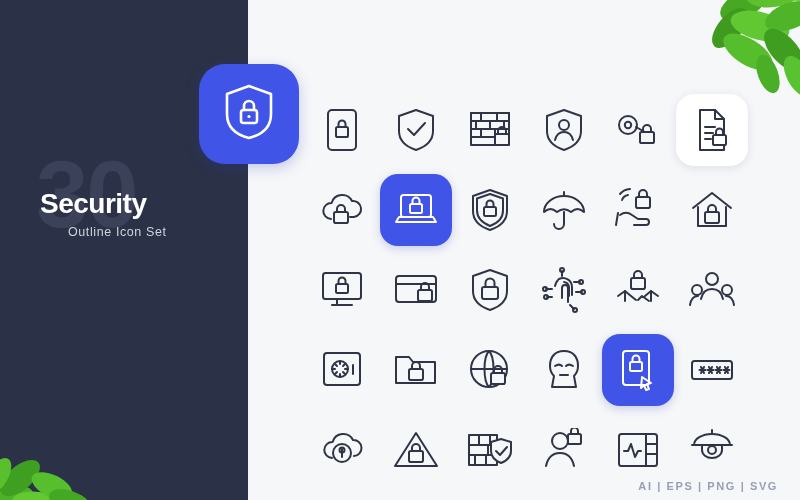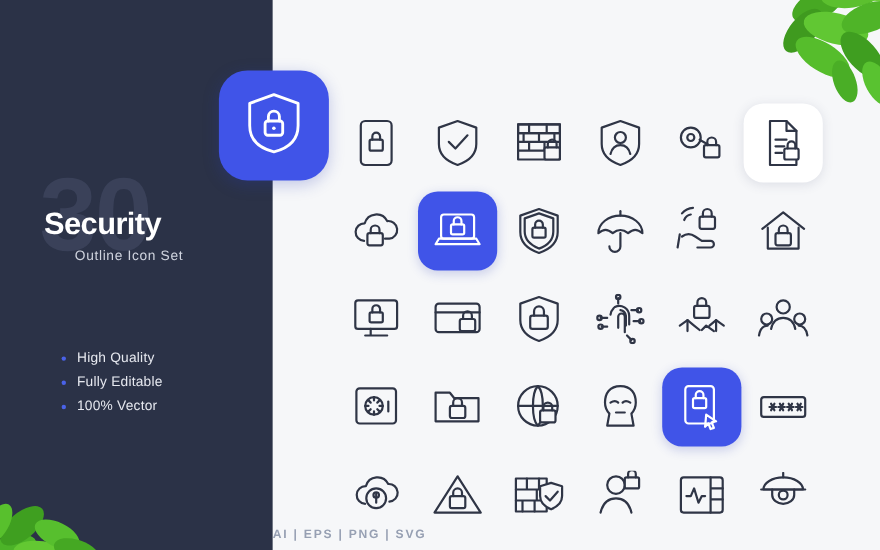--- a/index.html
+++ b/index.html
@@ -107,41 +107,36 @@
   .cell svg { display:block; }
   
   .leaf-cluster { position:absolute; pointer-events:none; }
   .leaf-tr { right:-8px; top:-18px; width:160px; height:130px; z-index:5;}
   .leaf-bl { left:-10px; bottom:-14px; width:130px; height:110px; z-index:7;}
   
   .formats {
     position:absolute;
     left:248px; bottom:8px;
     width:530px;
-    text-align:left;
+    text-align:right;
     font-size:11px;
     letter-spacing:1.6px;
     color:#97a0b3;
     font-weight:bold;
   }
 </style>
 </head>
 <body>
 
 <div class="page">
 
   <div class="left-panel">
     <div class="big-number">30</div>
     <div class="title">Security</div>
     <div class="subtitle">Outline Icon Set</div>
-    <ul class="features">
-      <li>High Quality</li>
-      <li>Fully Editable</li>
-      <li>100% Vector</li>
-    </ul>
   </div>
 
   <div class="hero-badge">
     <span>
       <svg width="54" height="58" viewBox="0 0 54 58" fill="none" stroke="#ffffff" stroke-width="2.6" stroke-linecap="round" stroke-linejoin="round">
         <path d="M27 3 L49 11 v20 c0 14-10 21-22 24 C15 52 5 45 5 31 V11 Z"></path>
         <rect x="19" y="27" width="16" height="13" rx="2.5"></rect>
         <path d="M22 27 v-4 a5 5 0 0 1 10 0 v4"></path>
         <circle cx="27" cy="33.5" r="1.6" fill="#ffffff" stroke="none"></circle>
       </svg>

